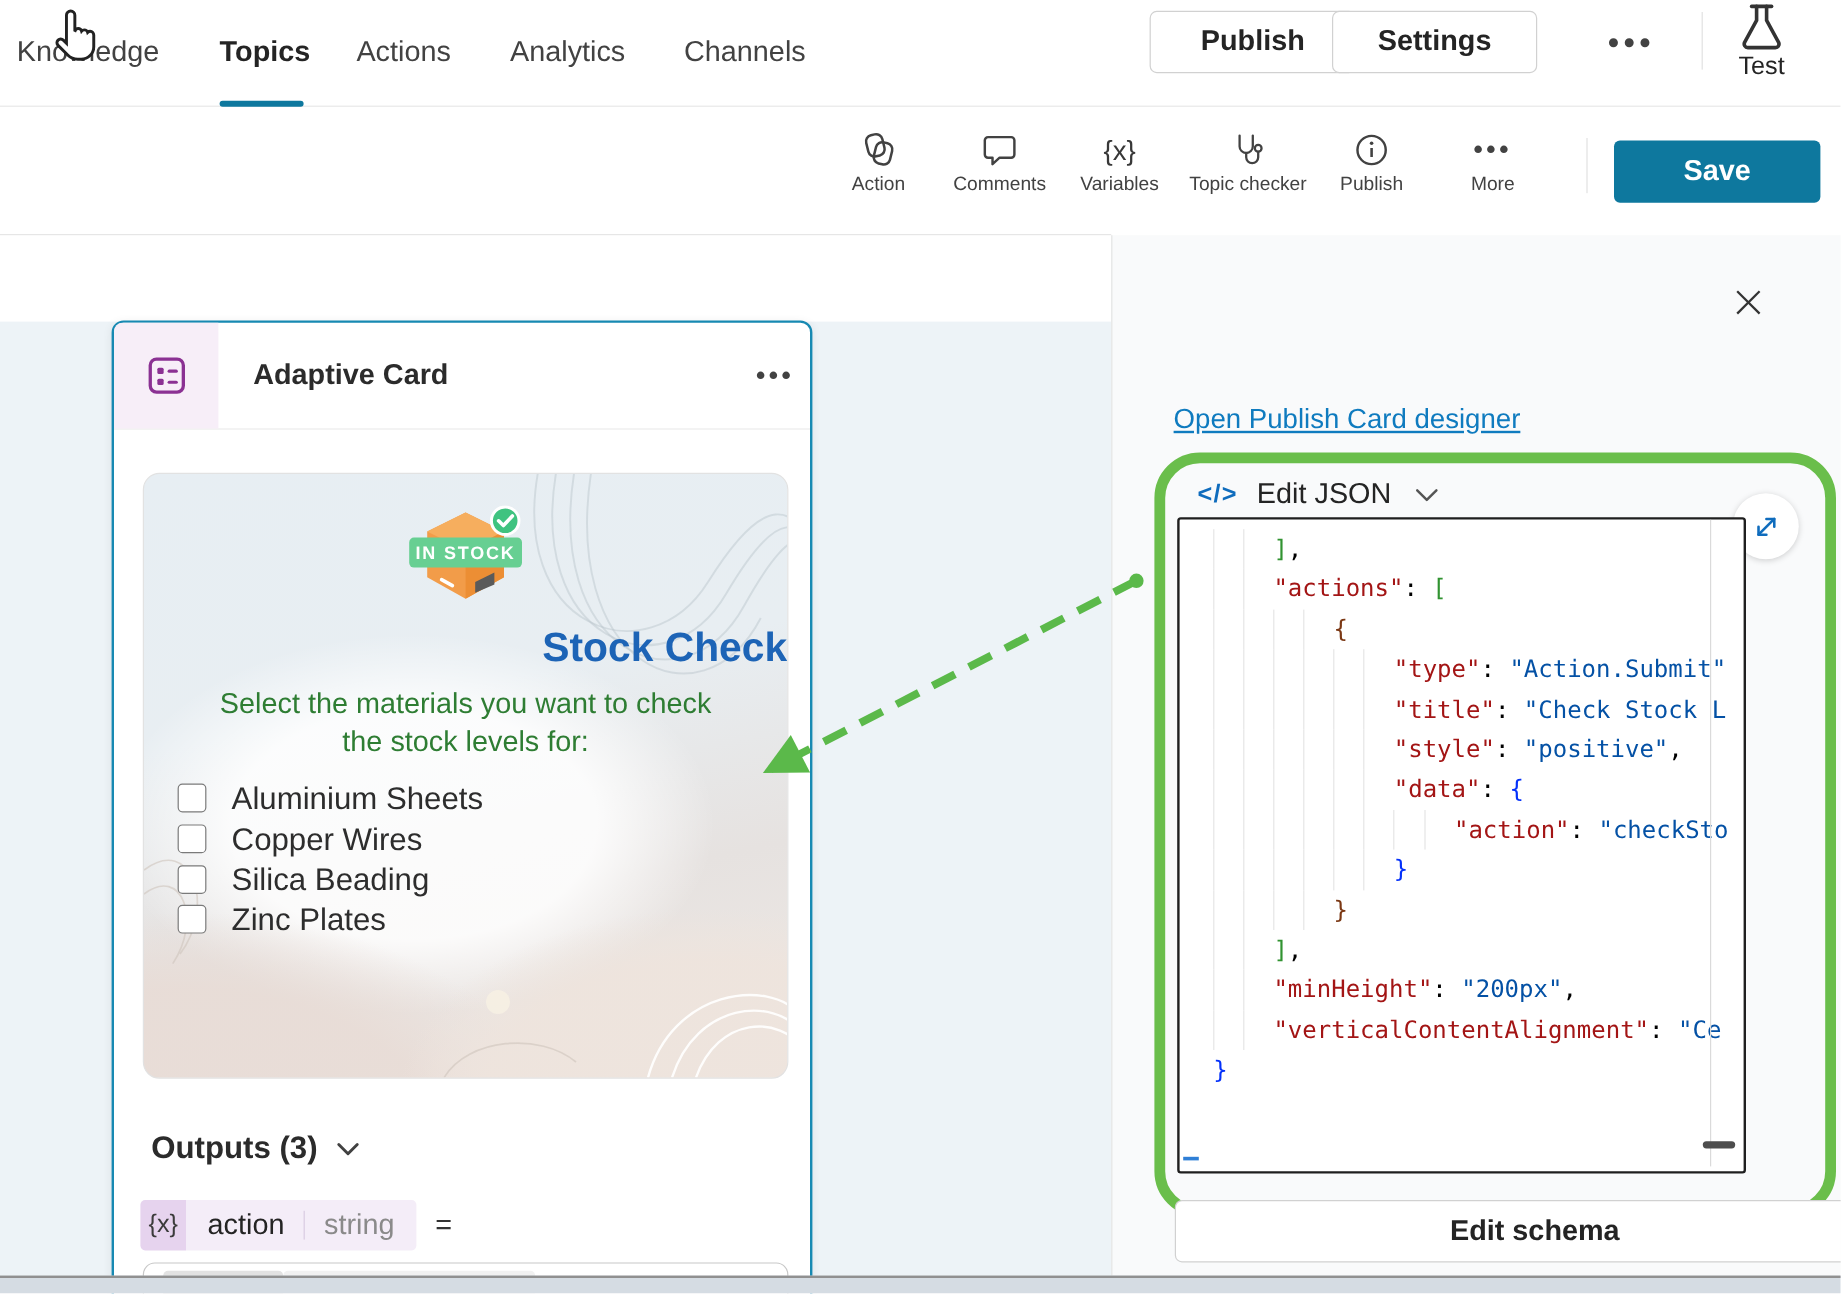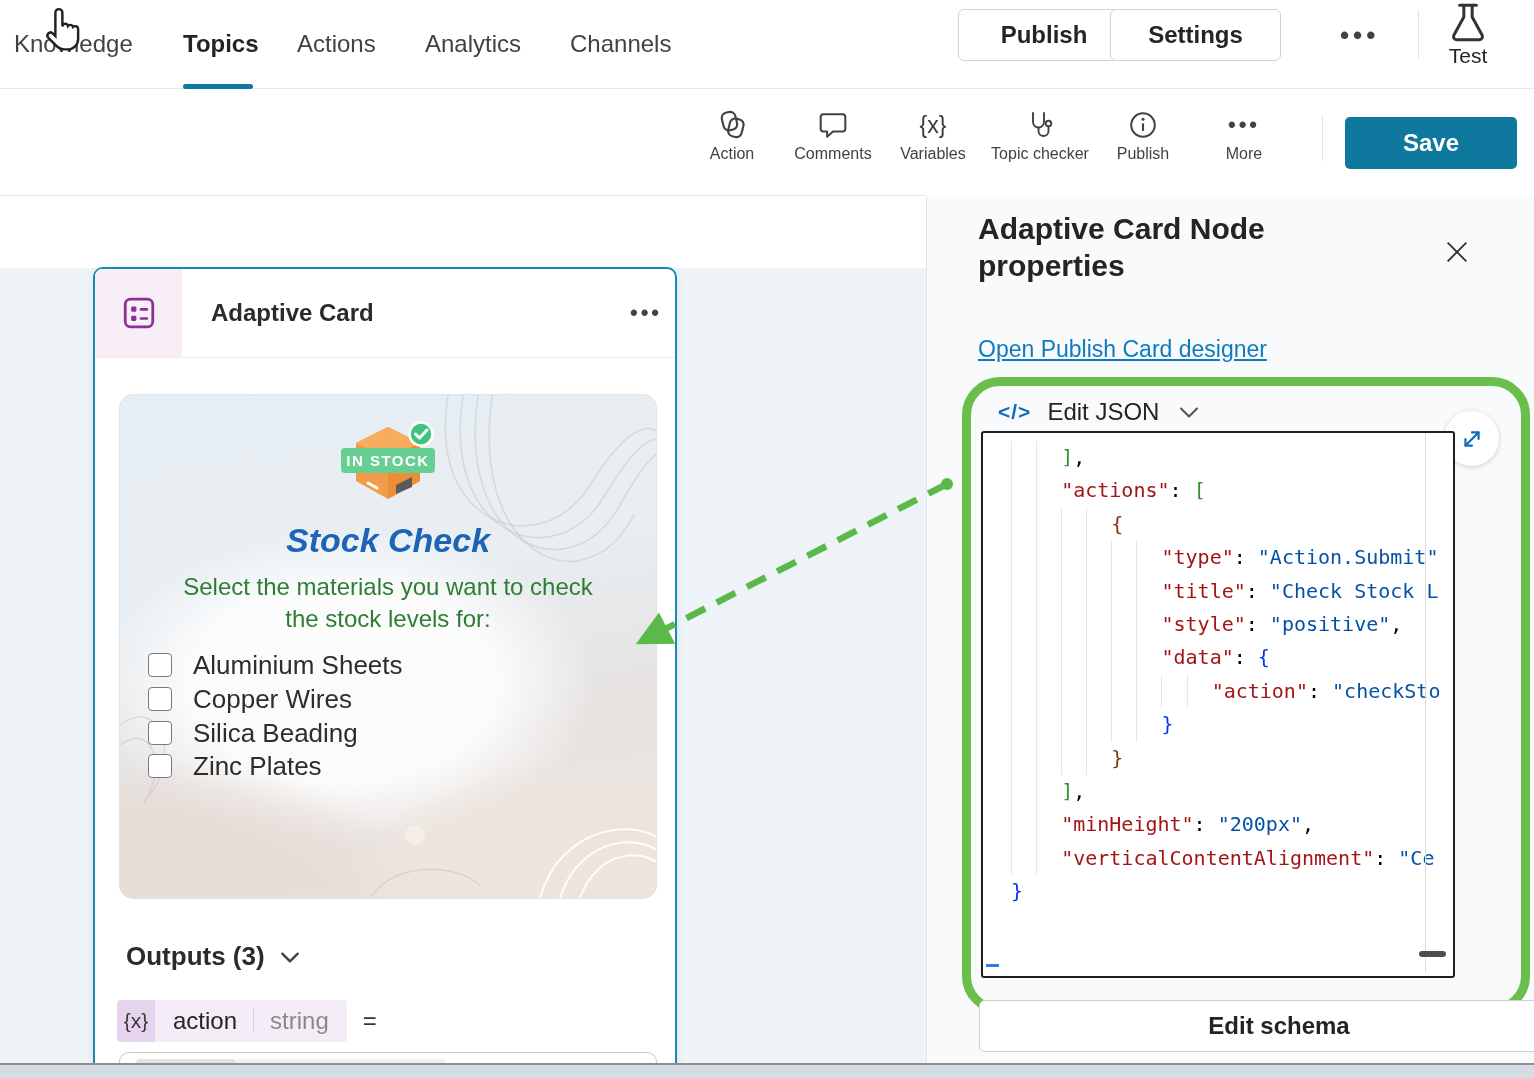--- a/index.html
+++ b/index.html
@@ -39,21 +39,21 @@
   .node-title{left:116px;top:0;height:88px;display:flex;align-items:center;font-size:24px;font-weight:600;color:#2b2b2b;}
   .node-menu{left:528px;top:26px;width:46px;height:36px;display:flex;align-items:center;justify-content:center;cursor:pointer;}
 
   
   .acard{left:24px;top:125px;width:536px;height:503px;border-radius:14px;border:1px solid #e2e2e2;overflow:hidden;
      background:
        radial-gradient(420px 260px at 88% 104%, rgba(238,228,221,.95) 0 45%, rgba(238,228,221,0) 62%),
        radial-gradient(520px 320px at 6% 112%, rgba(232,220,214,.9) 0 42%, rgba(232,220,214,0) 62%),
        radial-gradient(380px 240px at 42% 58%, rgba(255,255,255,.85) 0 40%, rgba(255,255,255,0) 66%),
        linear-gradient(168deg,#e7eef3 0%,#e8eef2 38%,#e6e2e0 68%,#efe9e5 100%);}
-  .acard-title{left:0;top:126px;width:100%;text-align:center;font-size:34px;font-weight:700;color:#1d64b6;font-style:italic;}
+  .acard-title{left:0;top:126px;width:100%;text-align:right;font-size:34px;font-weight:700;color:#1d64b6;}
   .acard-sub{left:48px;top:176px;width:440px;text-align:center;font-size:24px;line-height:32px;color:#2e7d33;}
   .optrow{left:28px;width:480px;height:30px;display:flex;align-items:center;}
   .optbox{width:22px;height:22px;background:#fff;border:1.5px solid #7a7a7a;border-radius:4px;}
   .optlbl{margin-left:21px;font-size:26px;color:#2d2d2d;}
   .cta{left:27px;top:405px;width:479px;height:69px;background:#0d6fcb;border:2px solid #172b4d;
        display:flex;align-items:center;justify-content:center;color:#fff;font-size:27px;font-weight:700;cursor:pointer;}
 
   
   .outputs-label{left:31px;top:672px;display:flex;align-items:center;font-size:26px;font-weight:600;color:#2b2b2b;cursor:pointer;}
   .chip{left:22px;top:731px;height:42px;display:flex;align-items:stretch;font-size:24px;}
@@ -289,21 +289,20 @@
       </span>
       <span class="eq">=</span>
     </div>
 
     <div class="abs mini-input">
       <div class="abs mi-chip1"></div>
       <div class="abs mi-chip2"></div>
     </div>
   </div>
 
-  <div class="abs panel-title">Adaptive Card Node properties</div>
 
   <div class="abs close-btn">
     <span>
       <svg width="28" height="28" viewBox="0 0 24 24">
         <line x1="4" y1="4" x2="20" y2="20" stroke="#333" stroke-width="1.6"></line>
         <line x1="20" y1="4" x2="4" y2="20" stroke="#333" stroke-width="1.6"></line>
       </svg>
     </span>
   </div>
 

